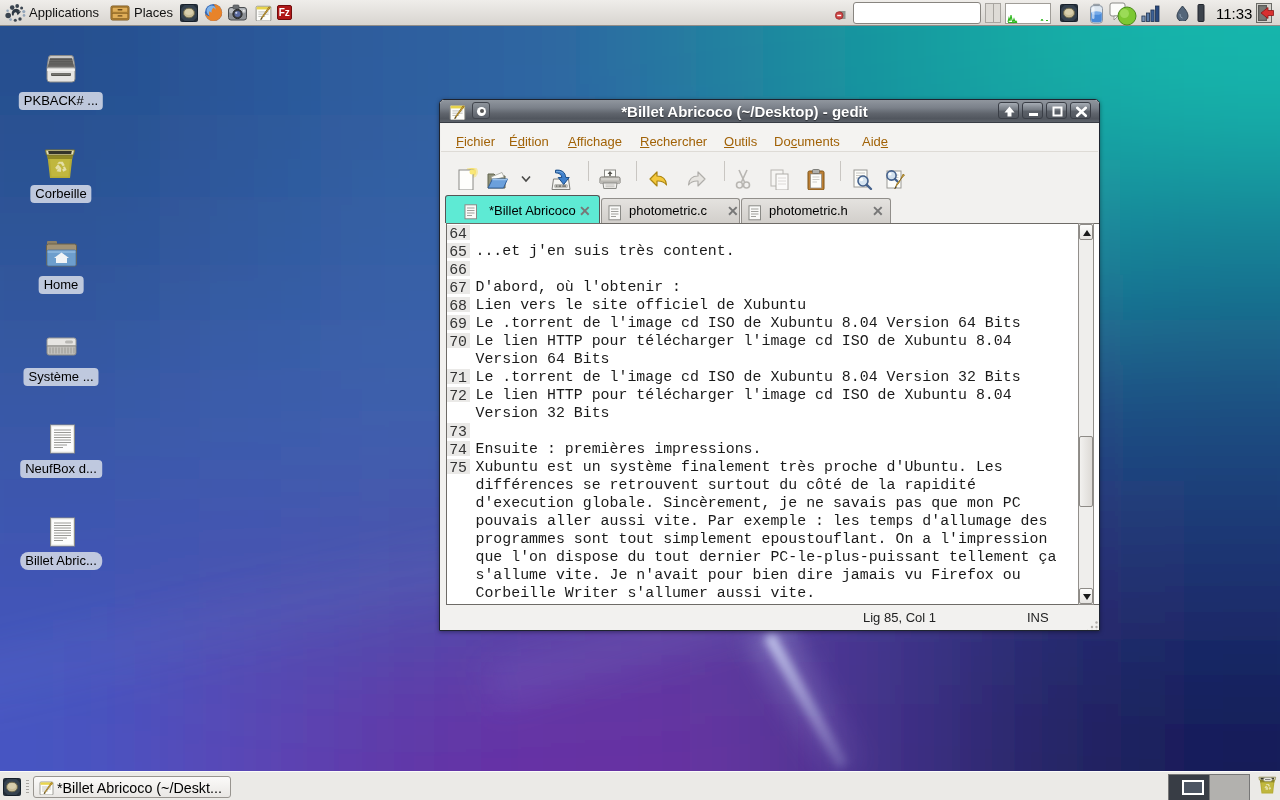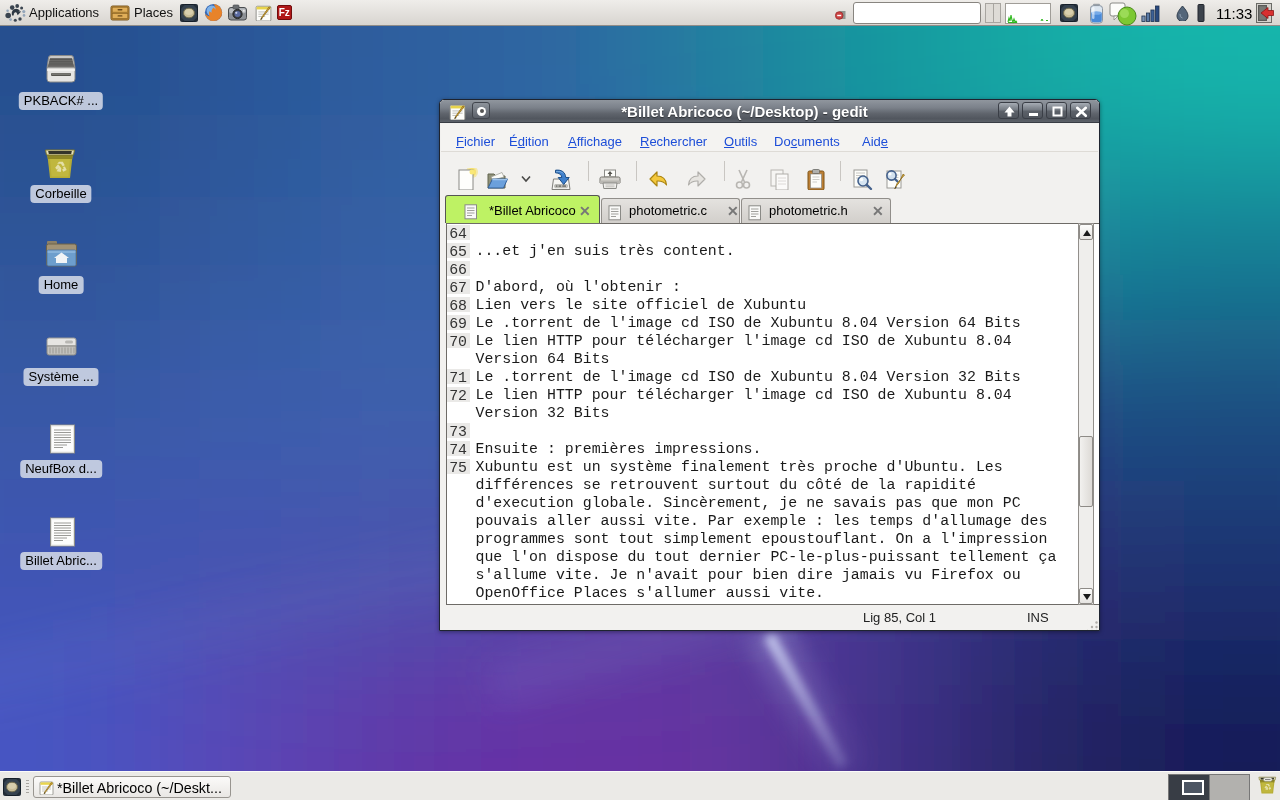--- a/index.html
+++ b/index.html
@@ -16,31 +16,31 @@
 
 #win{position:absolute;left:439px;top:99px;width:661px;height:532px;border:1px solid #1e2430;border-radius:5px 5px 0 0;background:#f2f1ef;box-shadow:0 1px 4px rgba(0,0,0,.4);overflow:hidden}
 #titlebar{position:absolute;left:0;top:0;width:659px;height:23px;border-radius:4px 4px 0 0;background:linear-gradient(#90969e 0%,#7b818a 35%,#5f646c 62%,#51565e 85%,#5c6169 100%);border-bottom:1px solid #383c44}
 #title{position:absolute;left:45px;right:95px;top:3px;text-align:center;font-size:15px;font-weight:bold;color:#fff;text-shadow:0 1px 1px rgba(0,0,0,.5)}
 .tbtn{position:absolute;top:2px;width:21px;height:17px;border:1px solid #3a3e46;border-radius:3px;background:linear-gradient(#a6acb4,#757b83 45%,#5c6169 55%,#50555d);}
 .tbtn svg{position:absolute;left:0;top:0}
 #wmenu{position:absolute;left:32px;top:2px;width:18px;height:17px;border:1px solid #41454d;border-radius:3px;background:linear-gradient(#8d939b,#5c616a)}
 #wmenu i{position:absolute;left:4px;top:3.5px;width:9px;height:9px;border-radius:50%;background:#fff;}
 #wmenu i:after{content:"";position:absolute;left:2.5px;top:2.5px;width:4px;height:4px;border-radius:50%;background:#555}
 
-#menubar{position:absolute;left:1px;top:24px;width:657px;height:28px;background:#f4f3f1;border-bottom:1px solid #dedbd6;font-size:13px;color:#1d4ed8}
+#menubar{position:absolute;left:1px;top:24px;width:657px;height:28px;background:#f4f3f1;border-bottom:1px solid #dedbd6;font-size:13px;color:#a16207}
 #menubar span{position:absolute;top:10px}
 #menubar u{text-decoration:underline}
 
 #toolbar{position:absolute;left:1px;top:52px;width:657px;height:38px;background:#f2f1ef}
 #toolbar svg{position:absolute;top:7px}
 .tsep{position:absolute;top:9px;width:1px;height:20px;background:#c9c6c2}
 
 #tabs{position:absolute;left:1px;top:90px;width:657px;height:33px;background:#f2f1ef}
 .tab{position:absolute;bottom:0;height:25px;background:linear-gradient(#e4e2df,#d2cfcb);border:1px solid #918e8a;border-bottom:none;border-radius:3px 3px 0 0;font-size:13px;color:#000}
-.tab.active{height:28px;background:#bef264;border-color:#555}
+.tab.active{height:28px;background:#5eead4;border-color:#555}
 .tab .ticon{position:absolute;left:6px;top:6px}
 .tab.active .ticon{left:18px;top:8px}
 .tab .tname{position:absolute;left:27px;top:4px;white-space:nowrap}
 .tab.active .tname{left:43px;top:7px}
 .tab .tx{position:absolute;top:4px;font-size:14px;font-weight:bold;color:#777}
 .tab.active .tx{top:7px}
 
 #textframe{position:absolute;left:6px;top:123px;width:692px;height:382px;border:1px solid #6e6b67;background:#fff;overflow:hidden}
 .row{position:absolute;left:0;width:100%;height:18px;font-family:"Liberation Mono",monospace;font-size:14.9px;line-height:18px;color:#1a1a1a;white-space:pre}
 .ln{position:absolute;left:0;top:1px;width:23px;height:14.5px;background:#eae9e7;text-align:right;padding-right:3px;font-family:"Liberation Mono",monospace;font-size:14.9px;color:#333}
@@ -478,21 +478,21 @@
       <div class="row" style="top:180px"><span class="txt">Version 32 Bits</span></div>
       <div class="row" style="top:198px"><span class="ln">73</span><span class="txt"></span></div>
       <div class="row" style="top:216px"><span class="ln">74</span><span class="txt">Ensuite : premières impressions.</span></div>
       <div class="row" style="top:234px"><span class="ln">75</span><span class="txt">Xubuntu est un système finalement très proche d'Ubuntu. Les</span></div>
       <div class="row" style="top:270px"><span class="txt">d'execution globale. Sincèrement, je ne savais pas que mon PC</span></div>
       <div class="row" style="top:252px"><span class="txt">différences se retrouvent surtout du côté de la rapidité</span></div>
       <div class="row" style="top:288px"><span class="txt">pouvais aller aussi vite. Par exemple : les temps d'allumage des</span></div>
       <div class="row" style="top:306px"><span class="txt">programmes sont tout simplement epoustouflant. On a l'impression</span></div>
       <div class="row" style="top:342px"><span class="txt">s'allume vite. Je n'avait pour bien dire jamais vu Firefox ou</span></div>
       <div class="row" style="top:324px"><span class="txt">que l'on dispose du tout dernier PC-le-plus-puissant tellement ça</span></div>
-      <div class="row" style="top:360px"><span class="txt">OpenOffice Places s'allumer aussi vite.</span></div>
+      <div class="row" style="top:360px"><span class="txt">Corbeille Writer s'allumer aussi vite.</span></div>
     </div>
  <div id="vscroll">
    <div class="sbtn" style="top:0"><svg width="14" height="16">
           <path d="M7,5 L11,11 L3,11 Z" fill="#1a1a1a"></path>
         </svg></div>
    <div class="sbtn" style="bottom:0"><svg width="14" height="16">
           <path d="M7,11 L11,5 L3,5 Z" fill="#1a1a1a"></path>
         </svg></div>
    <div id="sthumb"></div>
  </div>
@@ -661,13 +661,13 @@
         <line x1="5" y1="6" x2="22" y2="6"></line>
         <line x1="5" y1="8.5" x2="22" y2="8.5"></line>
         <line x1="5" y1="11" x2="22" y2="11"></line>
         <line x1="5" y1="13.5" x2="22" y2="13.5"></line>
         <line x1="5" y1="16" x2="22" y2="16"></line>
         <line x1="5" y1="18.5" x2="22" y2="18.5"></line>
         <line x1="5" y1="21" x2="18" y2="21"></line>
         <line x1="5" y1="23.5" x2="14" y2="23.5"></line>
       </g>
     </svg></div>
-<div class="dlabel" style="left: 61px; top: 552px; transform: translateX(-50%);">Billet Abric...</div>
+<div class="dlabel" style="left: 61px; top: 552px; transform: translateX(-50%); border-radius: 8px;">Billet Abric...</div>
 
 </body></html>

